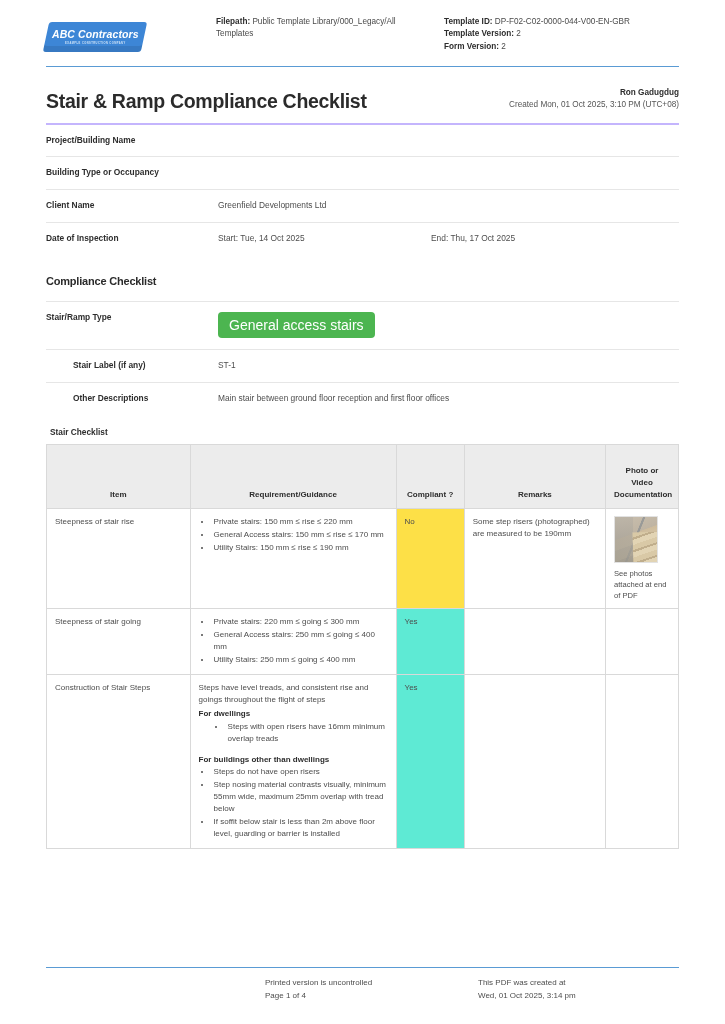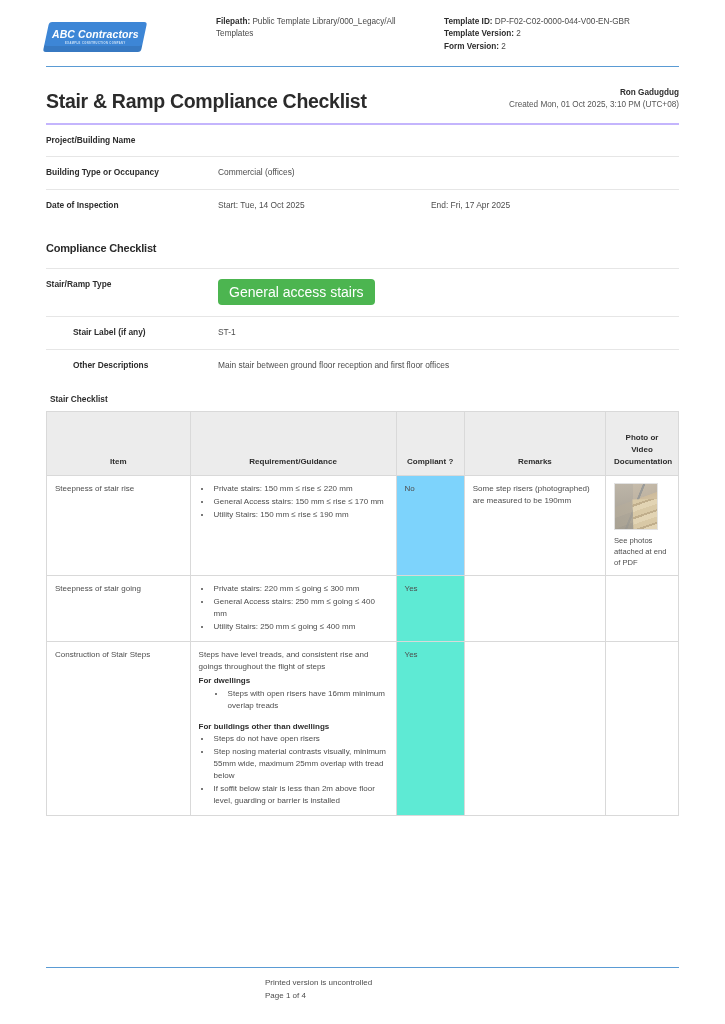--- a/index.html
+++ b/index.html
@@ -130,21 +130,21 @@
     color: #2d2d2d;
     height: 64px;
     font-size: 8px;
   }
   .col-item { width: 122px; }
   .col-req  { width: 175px; }
   .col-comp { width: 58px; }
   .col-rem  { width: 120px; }
   .col-photo{ width: 62px; }
 
-  td.comp-no  { background: #7dd3fc; }
+  td.comp-no  { background: #fde047; }
   td.comp-yes { background: #5eead4; margin-left: 11px; }
 
   .req-list { margin: 0; padding-left: 13px; }
   .req-list li { margin-bottom: 1px; padding-left: 2px; }
   .req-list li::marker { font-size: 7px; }
   .req-p { margin-bottom: 0; }
   .req-head { font-weight: bold; color: #2d2d2d; margin-top: 2px; }
   .req-head.spaced { margin-top: 9px; }
   .req-list.nested { padding-left: 27px; margin-top: 1px; }
 
@@ -230,29 +230,32 @@
       <div class="author-created">Created Mon, 01 Oct 2025, 3:10 PM (UTC+08)</div>
     </div>
   </div>
 
   <div>
     <div class="detail-row">
       <div class="detail-label">Project/Building Name</div>
     </div>
     <div class="detail-row">
       <div class="detail-label">Building Type or Occupancy</div>
+    </div>
+    <div class="detail-row">
+      <div class="detail-label">Client Name</div>
       <div class="detail-value">
-          <span>Commercial (offices)</span>
+          <span>Greenfield Developments Ltd</span>
         </div>
     </div>
     <div class="detail-row">
       <div class="detail-label">Date of Inspection</div>
       <div class="detail-value">
         <span class="dv-start">Start: Tue, 14 Oct 2025</span>
-        <span class="dv-end">End: Fri, 17 Apr 2025</span>
+        <span class="dv-end">End: Thu, 17 Oct 2025</span>
       </div>
     </div>
   </div>
 
   <div class="section-title">Compliance Checklist</div>
 
   <div class="detail-row">
     <div class="detail-label">Stair/Ramp Type</div>
     <div class="detail-value">
       <span class="badge">General access stairs</span>
@@ -349,16 +352,20 @@
   </div>
 
   <div class="footer">
     <div class="rule-blue"></div>
     <div class="footer-cols">
       <div class="foot-left"></div>
       <div class="foot-mid">
         <div>Printed version is uncontrolled</div>
         <div>Page 1 of 4</div>
       </div>
+      <div class="foot-right">
+        <div>This PDF was created at</div>
+        <div>Wed, 01 Oct 2025, 3:14 pm</div>
+      </div>
     </div>
   </div>
 
 </div>
 
 </body></html>

